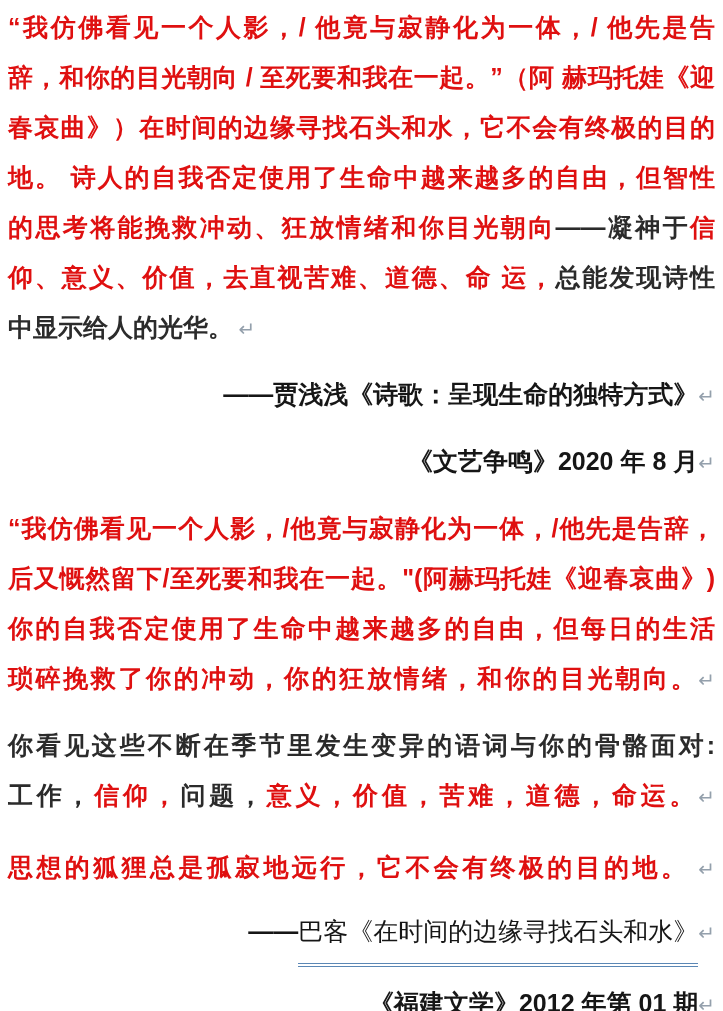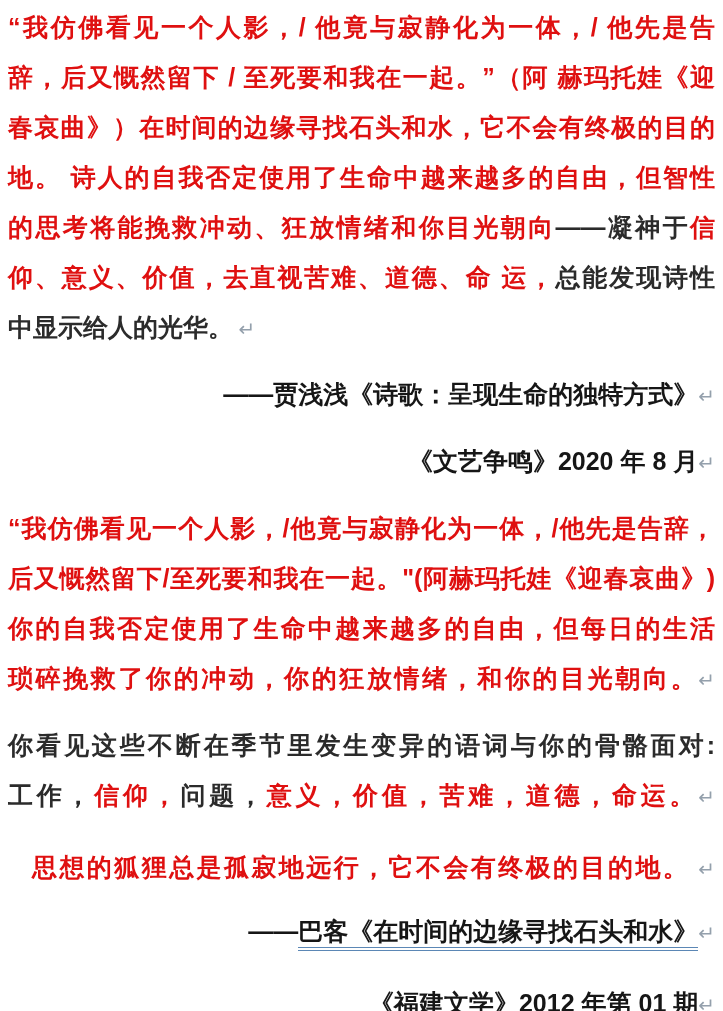--- a/index.html
+++ b/index.html
@@ -15,47 +15,47 @@
   body{
     width:723px;height:1011px;overflow:hidden;
     background:var(--bg);
     font-family:"Liberation Sans","DejaVu Sans",sans-serif;
     font-size:25px;
     padding:2px 8px 0 8px;
   }
   .doc{width:100%;height:100%;}
   .para{margin:15px 0 0 0;}
   .para:first-child{margin-top:0;}
-  .para[data-name="poem-fox-line"]{margin-top:20px;margin-left:24px;}
+  .para[data-name="poem-fox-line"]{margin-top:20px;}
   .para[data-name="citation-bake"]{margin-top:12px;}
   .para[data-name="citation-fujian"]{margin-top:20px;}
   .line{line-height:50px;min-height:50px;}
   .align-justify{text-align:justify;text-align-last:justify;}
   .align-left{text-align:right;text-align-last:left;}
   .align-right{text-align:left;text-align-last:right;}
   .seg-red-bold{color:var(--red);font-weight:700;}
   .seg-black{color:var(--black);font-weight:700;}
   .seg-black-bold{color:var(--citation);font-weight:700;}
   .seg-black-bold-underline{
-    color:var(--citation);font-weight:700;
+    color:var(--citation);font-weight:400;
     border-bottom:4px double var(--ul-blue);
-    padding-bottom:2px;
+    padding-bottom:18px;
   }
   .seg-mark{
     color:var(--mark);font-weight:400;
     font-size:20px;
   }
 </style>
 </head>
 <body style="background: rgb(255, 255, 255);">
 
 <div class="doc" data-name="document-text-area">
     <div class="para" data-name="quote-jia-analysis">
       <div class="line align-justify" data-name="text-line"><span class="seg-red-bold" data-name="text-segment">“我仿佛看见一个人影，/ 他竟与寂静化为一体，/ 他先是告</span></div>
-      <div class="line align-justify" data-name="text-line"><span class="seg-red-bold" data-name="text-segment">辞，后又慨然留下 / 至死要和我在一起。”（阿 赫玛托娃《迎</span></div>
+      <div class="line align-justify" data-name="text-line"><span class="seg-red-bold" data-name="text-segment">辞，和你的目光朝向 / 至死要和我在一起。”（阿 赫玛托娃《迎</span></div>
       <div class="line align-justify" data-name="text-line"><span class="seg-red-bold" data-name="text-segment">春哀曲》）在时间的边缘寻找石头和水，它不会有终极的目的</span></div>
       <div class="line align-justify" data-name="text-line"><span class="seg-red-bold" data-name="text-segment">地。 诗人的自我否定使用了生命中越来越多的自由，但智性</span></div>
       <div class="line align-justify" data-name="text-line"><span class="seg-red-bold" data-name="text-segment">的思考将能挽救冲动、狂放情绪和你目光朝向</span><span class="seg-black" data-name="text-segment">——凝神于</span><span class="seg-red-bold" data-name="text-segment">信</span></div>
       <div class="line align-justify" data-name="text-line"><span class="seg-red-bold" data-name="text-segment">仰、意义、价值，去直视苦难、道德、命 运，</span><span class="seg-black" data-name="text-segment">总能发现诗性</span></div>
       <div class="line align-left" data-name="text-line"><span class="seg-black" data-name="text-segment">中显示给人的光华。</span><span class="seg-mark" data-name="paragraph-mark-icon"> ↵</span></div>
     </div>
     <div class="para" data-name="citation-jia">
       <div class="line align-right" data-name="text-line"><span class="seg-black-bold" data-name="text-segment">——贾浅浅《诗歌：呈现生命的独特方式》</span><span class="seg-mark" data-name="paragraph-mark-icon">↵</span></div>
     </div>
     <div class="para" data-name="citation-wenyi">

